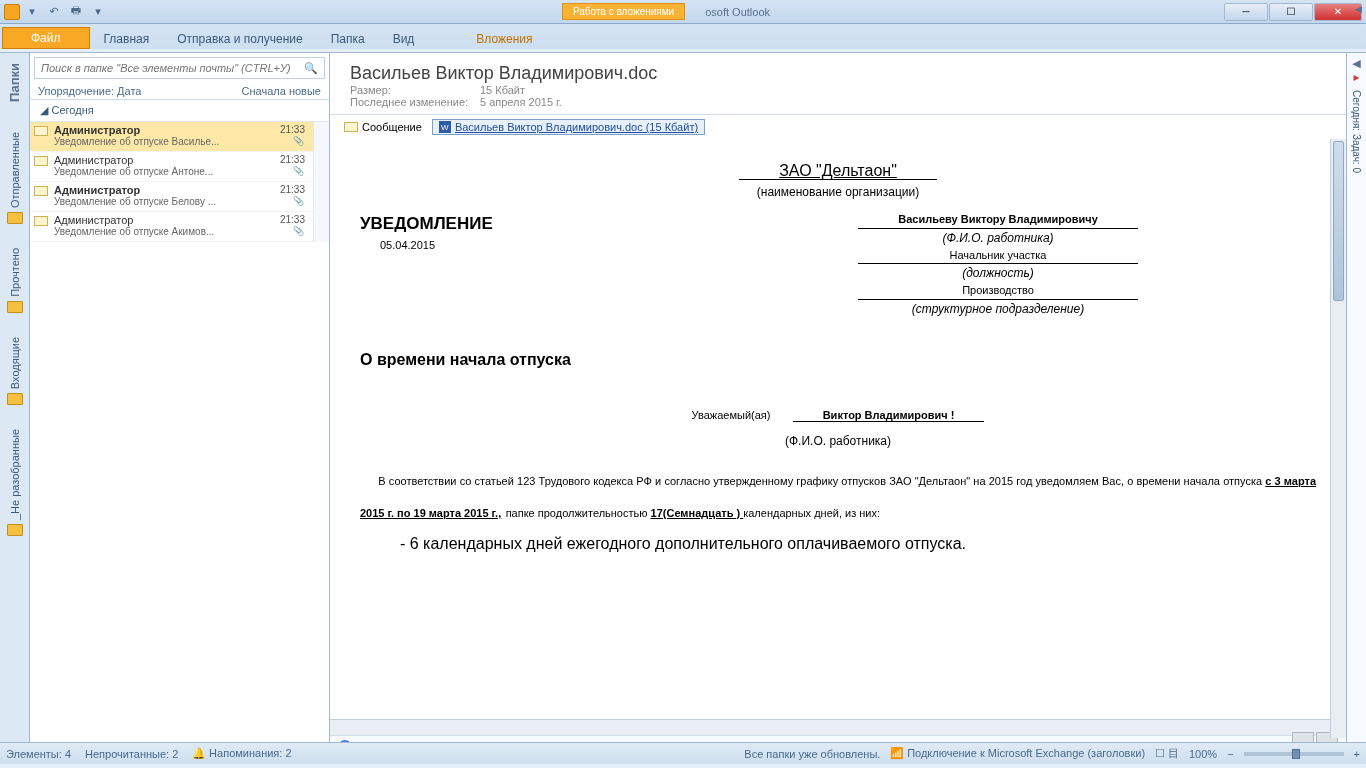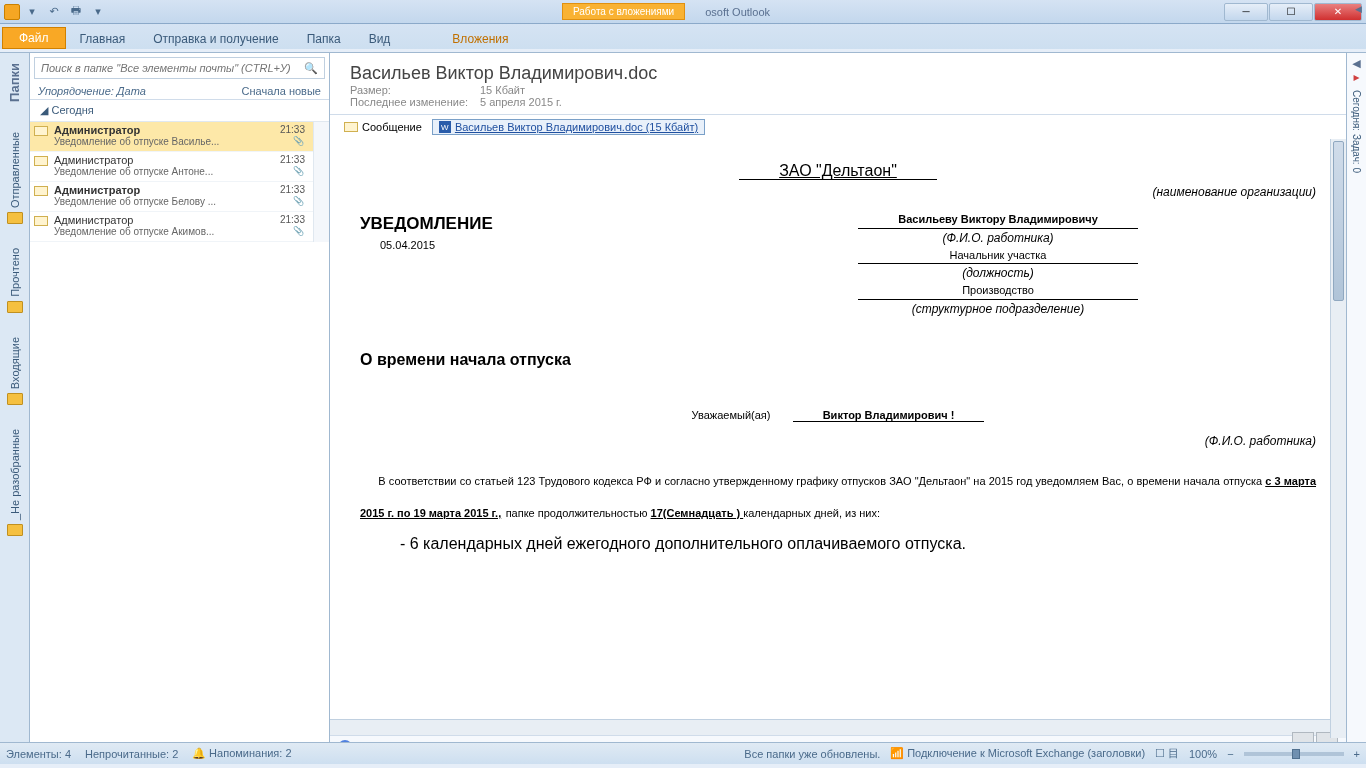--- a/index.html
+++ b/index.html
@@ -9,39 +9,39 @@
 .ql-icon { width: 16px; height: 16px; background: #f5a623; border: 1px solid #c98000; border-radius: 2px; }
 .ql-btn { width: 20px; height: 18px; display: flex; align-items: center; justify-content: center; color: #4a6a8a; }
 .title-center { flex: 1; display: flex; align-items: center; justify-content: center; gap: 20px; }
 .attach-tab { background: #f9b233; padding: 2px 10px; font-size: 10px; color: #fff; border: 1px solid #e09010; }
 .title-text { color: #5a7090; font-size: 11px; }
 .window-controls { display: flex; gap: 1px; }
 .win-btn { width: 44px; height: 18px; background: linear-gradient(#e6eef8, #c3d7ed); border: 1px solid #a0b8d0; display: flex; align-items: center; justify-content: center; font-size: 10px; border-radius: 2px; }
 .win-close { background: linear-gradient(#e88080, #d03030); color: #fff; width: 48px; }
 
 .ribbon-tabs { height: 25px; display: flex; align-items: flex-end; padding: 0 2px; background: linear-gradient(#d5e3f3, #cddff0); }
-.file-tab { background: #f9a825; color: #fff; padding: 3px 16px; border: 1px solid #d08000; font-size: 12px; }
+.file-tab { background: #f9a825; color: #fff; padding: 3px 28px; border: 1px solid #d08000; font-size: 12px; }
 .rib-tab { padding: 4px 14px 3px; color: #3a5a7a; font-size: 12px; cursor: default; }
 .rib-tab.att { color: #c07000; }
 
 .ribbon-body { height: 4px; background: #e6eef8; border-bottom: 1px solid #a0b8d0; }
 
 .main { display: flex; height: 705px; }
 
 .left-collapse { width: 30px; background: #dce8f4; border-right: 1px solid #a0b8d0; display: flex; flex-direction: column; align-items: center; padding-top: 4px; gap: 24px; }
 .lc-item { display: flex; flex-direction: column; align-items: center; gap: 4px; }
 .lc-label { writing-mode: vertical-rl; transform: rotate(180deg); font-size: 11px; color: #3a5a7a; }
 .lc-folder { width: 16px; height: 12px; background: #f5c040; border: 1px solid #c09020; border-radius: 1px; }
 .lc-header { writing-mode: vertical-rl; transform: rotate(180deg); font-size: 13px; font-weight: bold; color: #5a7090; padding: 6px 2px; }
 
 .mid { width: 300px; background: #fff; border-right: 1px solid #a0b8d0; display: flex; flex-direction: column; }
 .search { margin: 4px; border: 1px solid #c0d0e0; height: 22px; display: flex; align-items: center; padding: 0 6px; }
 .search input { border: none; flex: 1; outline: none; color: #888; font-style: italic; }
 .sort-bar { display: flex; padding: 2px 8px; font-size: 10px; color: #4a6a8a; border-bottom: 1px solid #d0dcea; }
-.sort-left { flex: 1; font-style: italic; }
+.sort-left { flex: 1; }
 .group-header { padding: 4px 10px; font-size: 11px; color: #3a5a7a; border-bottom: 1px solid #e0e8f0; background: #fff; }
 .msg-item { padding: 2px 8px 4px 24px; border-bottom: 1px solid #f0f4f8; position: relative; display: flex; }
 .msg-item.sel { background: #fde8a8; }
 .msg-envelope { position: absolute; left: 4px; top: 4px; width: 14px; height: 10px; background: #fff4d0; border: 1px solid #d0b050; }
 .msg-main { flex: 1; }
 .msg-from { font-size: 11px; color: #333; }
 .msg-item.unread .msg-from { font-weight: bold; }
 .msg-subj { font-size: 10px; color: #666; white-space: nowrap; overflow: hidden; text-overflow: ellipsis; max-width: 200px; }
 .msg-right { text-align: right; display:flex; flex-direction:column; align-items:flex-end; gap:1px;}
 .msg-time { font-size: 10px; color: #555; }
@@ -57,21 +57,21 @@
 .attach-bar { display: flex; align-items: center; gap: 4px; padding: 4px 8px; }
 .msg-btn { display: flex; align-items: center; gap: 4px; padding: 1px 6px; }
 .msg-btn .env { width: 14px; height: 10px; background: #fff4d0; border: 1px solid #d0b050; }
 .att-pill { border: 1px solid #7aa0c8; background: #e8f0fa; padding: 1px 6px; color: #2050a0; display: flex; align-items: center; gap: 4px; }
 .att-pill .wicon { width: 12px; height: 12px; background: #2a5caa; color:#fff; font-size:8px; display:flex;align-items:center;justify-content:center; }
 .att-pill a { color: #2050a0; text-decoration: underline; }
 
 .doc-body { flex: 1; overflow: auto; padding: 10px 30px 10px; font-family: "Times New Roman", serif; font-size: 15px; line-height: 1.5; color: #000; position: relative; }
 .doc-body .org { text-align: center; margin: 10px 0 0; }
 .u { text-decoration: underline; border-bottom:1px solid #000; }
-.caption { text-align: right; font-style: italic; font-size: 12px; }
+.caption { text-align: center; font-size: 12px; }
 .doc-row { display: flex; margin-top: 10px; }
 .doc-left { width: 320px; }
 .doc-right { flex: 1; text-align: center; }
 .doc-right .line { border-bottom: 1px solid #000; padding: 0 10px; font-weight: bold; min-width: 280px; display: inline-block; }
 .doc-right .cap { font-style: italic; font-size: 12px; }
 .notice { font-weight: bold; font-size: 17px; }
 .subject { font-weight: bold; font-size: 16px; margin: 30px 0 20px; }
 .greet { text-align: center; margin: 30px 0 6px; font-size: 16px; }
 .body-text { text-align: justify; font-size: 16px; margin-top: 14px; line-height: 2; }
 .bt-u { font-weight: bold; text-decoration: underline; }

